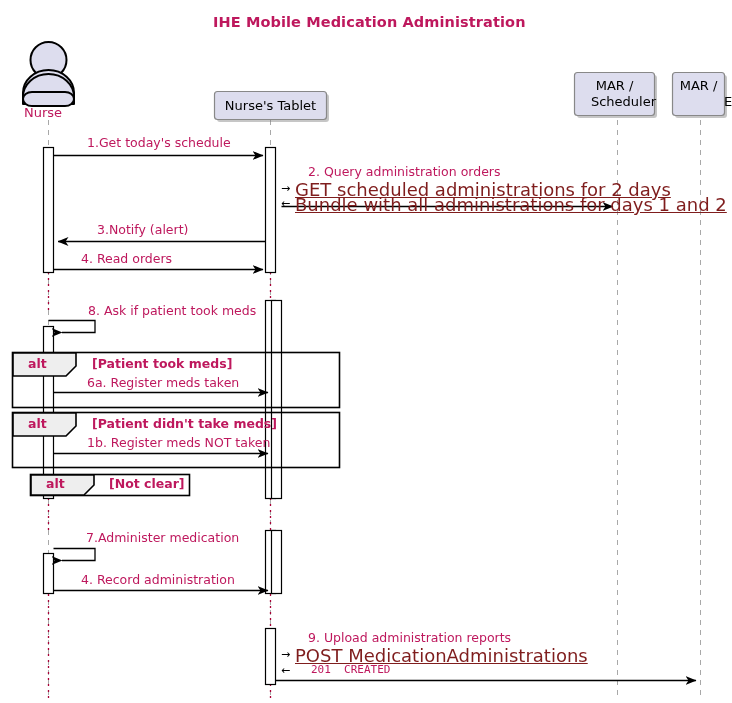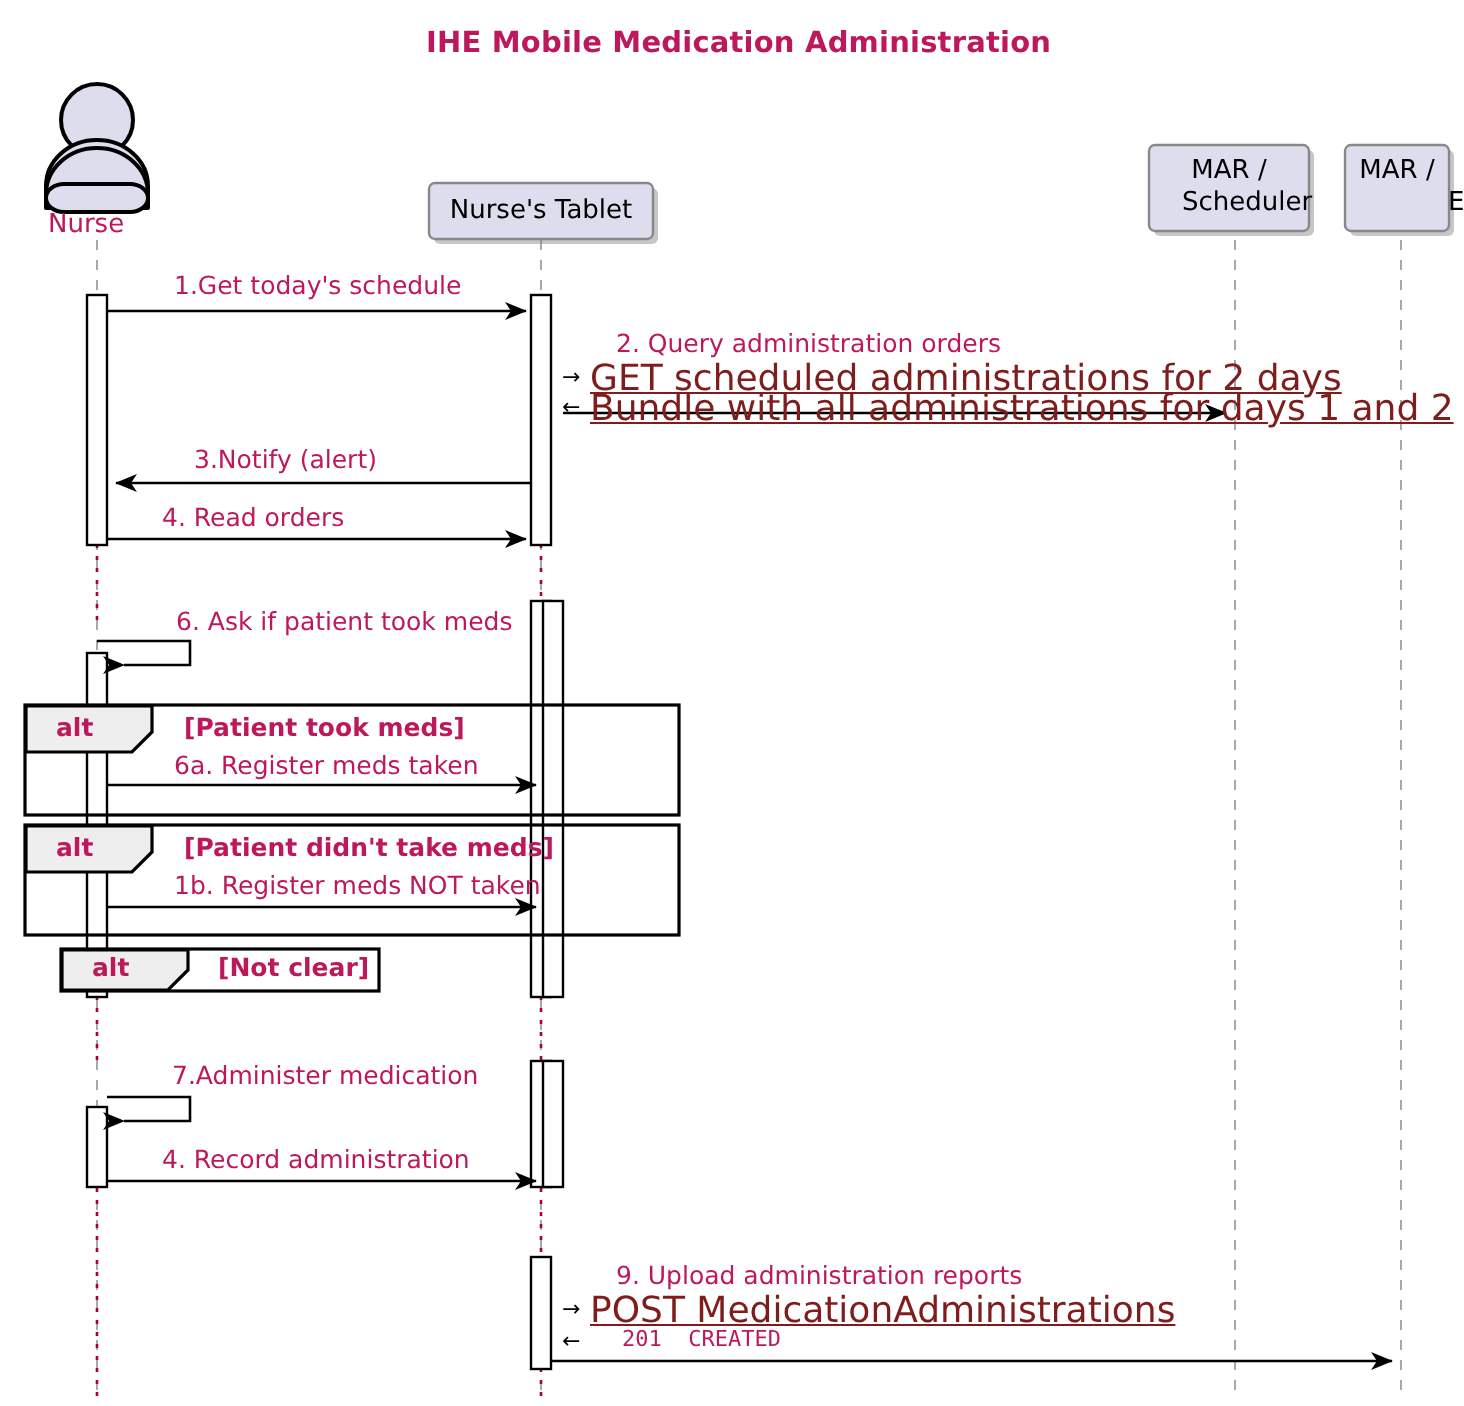--- a/index.html
+++ b/index.html
@@ -195,21 +195,21 @@
   <div class="lbl msg-label" style="left:283px; top:166px;">2. Query administration orders</div>
   <div class="lbl arrowglyph" style="left:281px; top:183px;">→</div>
   <div class="lbl link-label" style="left:295px; top:181px;">GET scheduled administrations for 2 days</div>
   <div class="lbl arrowglyph" style="left:281px; top:198px;">←</div>
   <div class="lbl link-label" style="left:295px; top:196px;">Bundle with all administrations for days 1 and 2</div>
 
   <div class="lbl msg-label" style="left:72px; top:224px;">3.Notify (alert)</div>
 
   <div class="lbl msg-label" style="left:56px; top:253px;">4. Read orders</div>
 
-  <div class="lbl msg-label" style="left:63px; top:305px;">6. Ask if patient took meds</div>
+  <div class="lbl msg-label" style="left:63px; top:305px;">8. Ask if patient took meds</div>
 
   <div class="lbl frag-op" style="left:28px; top:358px;">alt</div>
   <div class="lbl frag-guard" style="left:92px; top:358px;">[Patient took meds]</div>
   <div class="lbl msg-label" style="left:62px; top:377px;">6a. Register meds taken</div>
 
   <div class="lbl frag-op" style="left:28px; top:418px;">alt</div>
   <div class="lbl frag-guard" style="left:92px; top:418px;">[Patient didn't take meds]</div>
   <div class="lbl msg-label" style="left:62px; top:437px;">1b. Register meds NOT taken</div>
 
   <div class="lbl frag-op" style="left:46px; top:478px;">alt</div>

